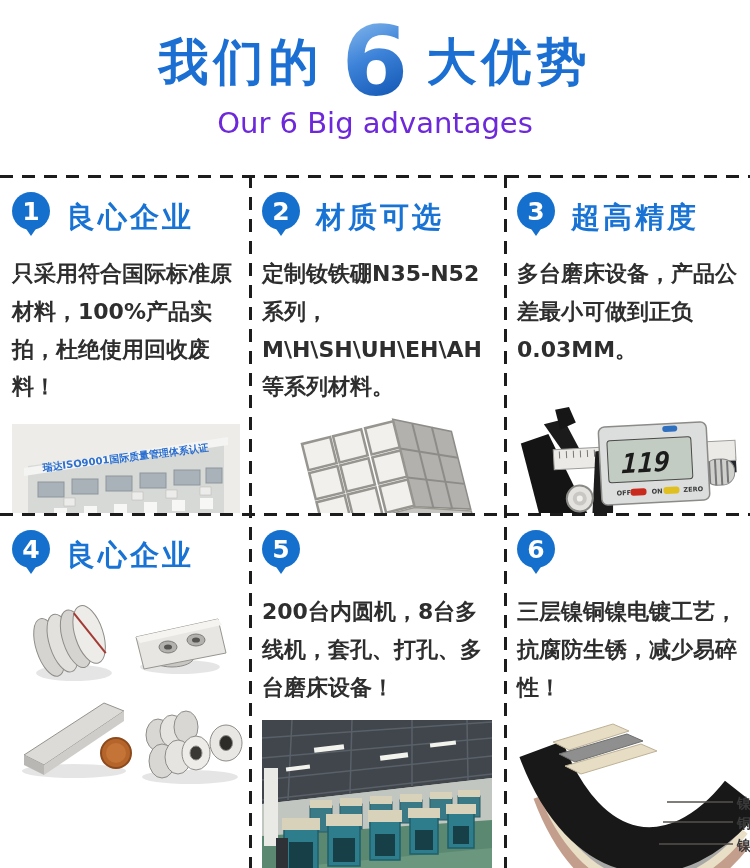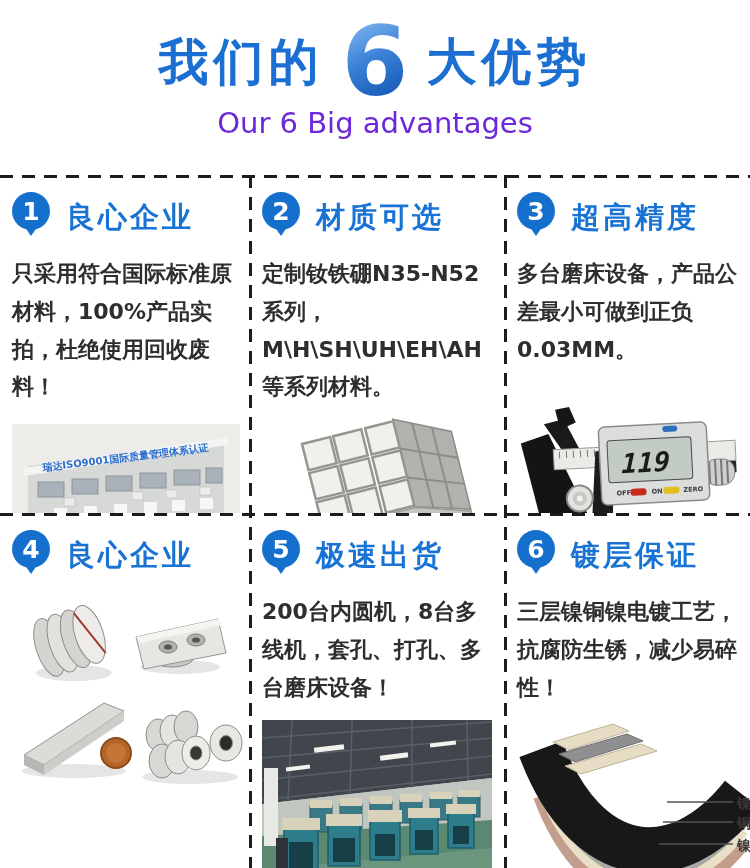--- a/index.html
+++ b/index.html
@@ -255,21 +255,20 @@
         </g>
       </svg>
     </div>
   </div>
 
   <div class="cell">
     <div class="cell-head">
       <div class="pin">
         <div class="pin-circle">5</div>
       </div>
-      <div class="cell-title">极速出货</div>
     </div>
     <div class="cell-desc">200台内圆机，8台多线机，套孔、打孔、多台磨床设备！</div>
     <div class="photo" style="margin-top:14px;">
       <svg width="230" height="172" viewBox="0 0 230 172">
         <rect width="230" height="172" fill="#c6cac4"></rect>
         <polygon points="0,0 230,0 230,58 0,84" fill="#40464c"></polygon>
         <g stroke="#596068" stroke-width="1.5">
           <line x1="0" y1="18" x2="230" y2="2"></line>
             <line x1="0" y1="38" x2="230" y2="18"></line>
           <line x1="0" y1="60" x2="230" y2="36"></line>
@@ -333,21 +332,20 @@
         <rect x="14" y="118" width="12" height="34" fill="#2e3236"></rect>
       </svg>
     </div>
   </div>
 
   <div class="cell">
     <div class="cell-head">
       <div class="pin">
         <div class="pin-circle">6</div>
       </div>
-      <div class="cell-title">镀层保证</div>
     </div>
     <div class="cell-desc">三层镍铜镍电镀工艺，抗腐防生锈，减少易碎性！</div>
     <div class="photo" style="margin-top:2px;">
       <svg width="242" height="200" viewBox="0 0 242 200">
         <g fill="none">
           <path d="M24,60 C68,178 158,192 226,106" transform="translate(0,28)" stroke="#c49e8c" stroke-width="16"></path>
           <path d="M24,60 C68,178 158,192 226,106" transform="translate(0,16)" stroke="#e9dfc7" stroke-width="12"></path>
           <path d="M24,60 C68,178 158,192 226,106" transform="translate(0,7)" stroke="#a8a8a6" stroke-width="9"></path>
           <path d="M24,60 C68,178 158,192 226,106" transform="translate(0,-19)" stroke="#181818" stroke-width="46"></path>
         </g>

